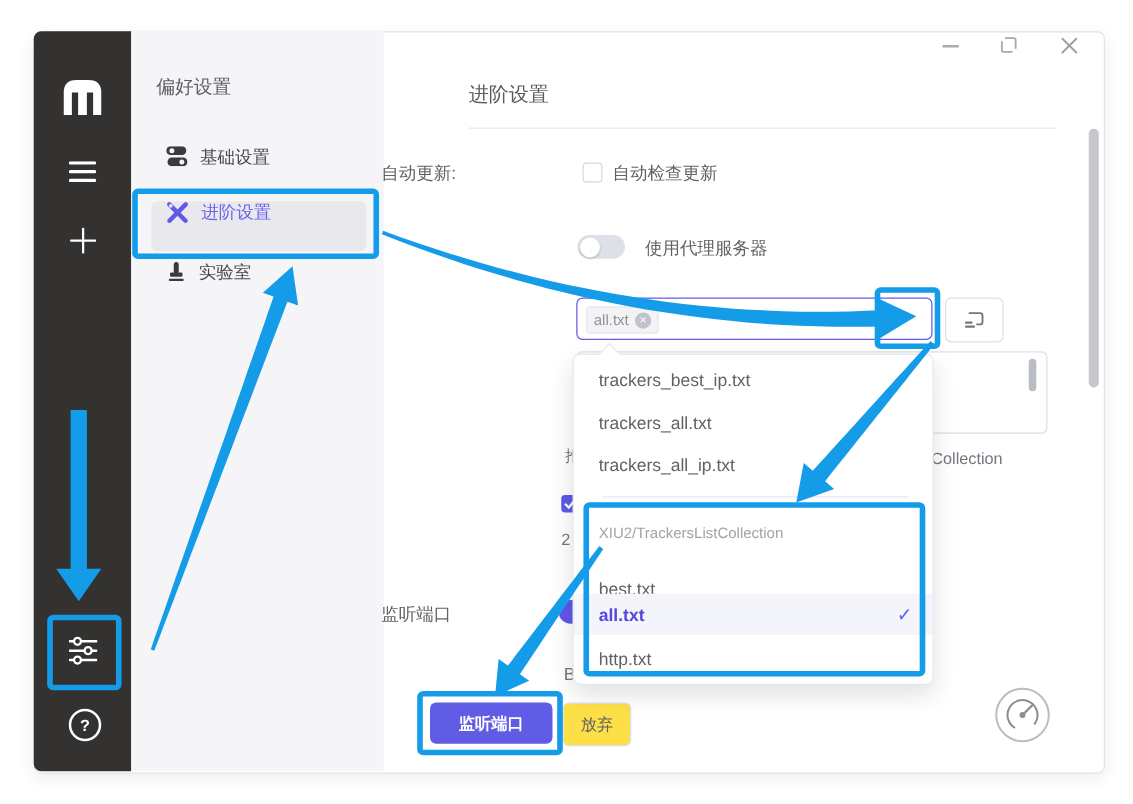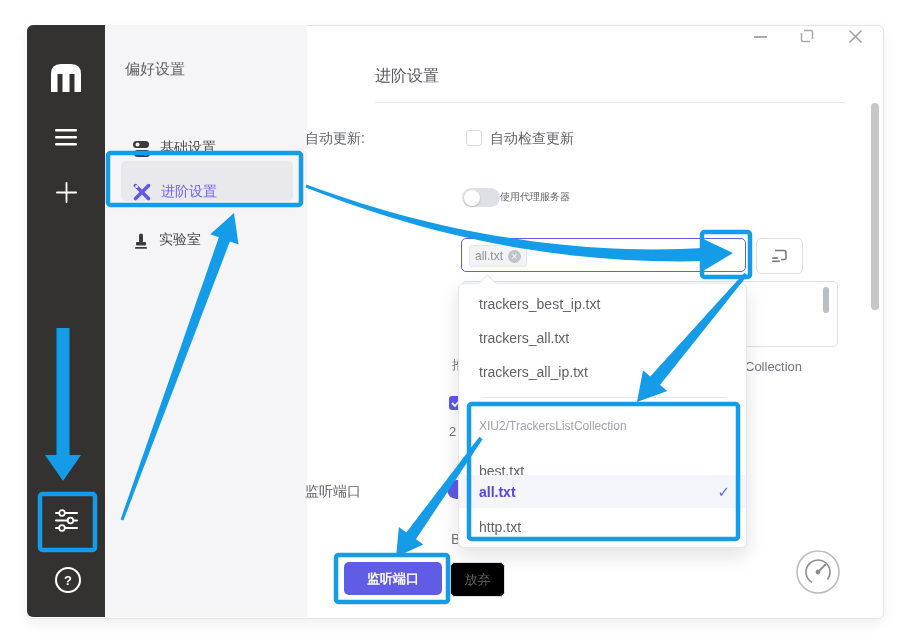--- a/index.html
+++ b/index.html
@@ -4,21 +4,21 @@
 <style>
   html,body{margin:0;padding:0;background:#fff;}
   .screen{position:relative;width:906px;height:643px;background:#ffffff;overflow:hidden;
           font-family:"Liberation Sans","DejaVu Sans",sans-serif;color:#5f6266;}
   .abs{position:absolute;}
   .window{left:27px;top:25px;width:855px;height:592px;background:#fff;border:1px solid #e4e4e6;
           border-radius:6px;box-shadow:0 4px 14px rgba(0,0,0,.07);}
   .rail{left:27px;top:25px;width:78px;height:592px;background:#343231;border-radius:6px 0 0 6px;}
   .sidebar{left:105px;top:25px;width:202px;height:592px;background:#f5f5f7;}
   .sidebar-title{left:125px;top:60px;font-size:15px;color:#5d5f64;}
-  .side-item{left:121px;width:172px;height:40px;border-radius:5px;display:flex;align-items:flex-end;cursor:pointer;}
+  .side-item{left:121px;width:172px;height:40px;border-radius:5px;display:flex;align-items:flex-start;cursor:pointer;}
   .side-item .lbl{margin-left:10px;font-size:14px;color:#47494e;}
   .side-item.active{background:#e9e9ed;}
   .side-item.active .lbl{color:#6d64ec;}
   .side-icon{margin-left:12px;display:flex;align-items:center;}
   .main-title{left:375px;top:66px;font-size:16px;color:#595b60;}
   .hr{left:375px;top:102px;width:470px;height:1px;background:#e9e9ec;}
   .flabel{width:150px;left:305px;font-size:14px;color:#5f6266;}
   .checkbox{left:466px;top:130px;width:14px;height:14px;border:1px solid #d6d9df;border-radius:3px;background:#fff;}
   .switch{width:38px;height:19px;border-radius:10px;background:#dde0e6;}
   .switch .knob{position:absolute;left:1.5px;top:1.5px;width:16px;height:16px;border-radius:50%;background:#fff;box-shadow:0 1px 2px rgba(0,0,0,.2);}
@@ -27,21 +27,21 @@
        border:1px solid #e7e7ea;border-radius:3px;padding:0 5px;font-size:12px;color:#8e9196;}
   .tag-x{width:13px;height:13px;border-radius:50%;background:#bfc3cb;color:#fff;font-size:10px;line-height:13px;
          text-align:center;display:inline-block;}
   .btnbox{left:756px;top:238px;width:45px;height:34px;border:1px solid #dcdfe6;border-radius:5px;background:#fff;
           display:flex;align-items:center;justify-content:center;}
   .textarea{left:461px;top:281px;width:377px;height:66px;border:1px solid #dcdfe6;border-radius:5px;background:#fff;box-sizing:border-box;}
   .ta-thumb{left:823px;top:287px;width:6px;height:26px;background:#b9bdc4;border-radius:3px;}
   .frag{color:#73767e;font-size:12.5px;overflow:hidden;white-space:nowrap;display:block;}
   .save-btn{left:344px;top:562px;width:98px;height:33px;background:#615ce6;border-radius:5px;color:#fff;
             font-size:13px;font-weight:bold;display:flex;align-items:center;justify-content:center;cursor:pointer;}
-  .discard-btn{left:450px;top:562px;width:53px;height:33px;background:#000000;border:1px solid #dcdfe6;border-radius:5px;
+  .discard-btn{left:450px;top:562px;width:53px;height:33px;background:#fde047;border:1px solid #dcdfe6;border-radius:5px;
             color:#5f6266;font-size:13px;display:flex;align-items:center;justify-content:center;cursor:pointer;}
   .scrollbar{left:871px;top:103px;width:8px;height:207px;background:#c7c7cb;border-radius:4px;}
   .dropdown{left:458px;top:283px;width:287px;height:263px;background:#fff;border:1px solid #e4e7ed;border-radius:6px;
             box-shadow:0 8px 20px rgba(0,0,0,.12);z-index:5;}
   .dd-notch{position:absolute;left:22px;top:-7px;width:12px;height:12px;background:#fff;border-left:1px solid #e4e7ed;
             border-top:1px solid #e4e7ed;transform:rotate(45deg);}
   .dd-item{position:absolute;left:0;width:100%;height:34px;display:flex;align-items:center;padding-left:20px;
            box-sizing:border-box;font-size:14px;color:#5f6266;cursor:pointer;}
   .dd-div{position:absolute;left:23px;top:113px;width:245px;height:1px;background:#e6e8ec;}
   .dd-group{position:absolute;left:20px;top:135px;font-size:12px;color:#a0a3aa;}
@@ -143,21 +143,21 @@
   <div class="abs main-title">进阶设置</div>
   <div class="abs hr"></div>
 
   <div class="abs flabel" style="top:130px">自动更新:</div>
   <div class="abs checkbox"></div>
   <div class="abs" style="left:490px;top:130px;font-size:14px">自动检查更新</div>
 
   <div class="abs switch" style="left:462px;top:188px">
     <div class="knob"></div>
   </div>
-  <div class="abs" style="left:500px;top:190px;font-size:10px">使用代理服务器</div>
+  <div class="abs" style="left:516px;top:190px;font-size:14px">使用代理服务器</div>
 
   <div class="abs select"></div>
   <div class="abs tag">
     <span>all.txt</span>
     <span class="tag-x">×</span>
   </div>
   <svg class="abs" style="left:711px;top:249px" width="15" height="9" viewBox="0 0 15 9">
     <polyline points="1.5,7.5 7.5,1.5 13.5,7.5" fill="none" stroke="#b4b7bd" stroke-width="1.7" stroke-linecap="round"></polyline>
   </svg>
   <div class="abs btnbox">

